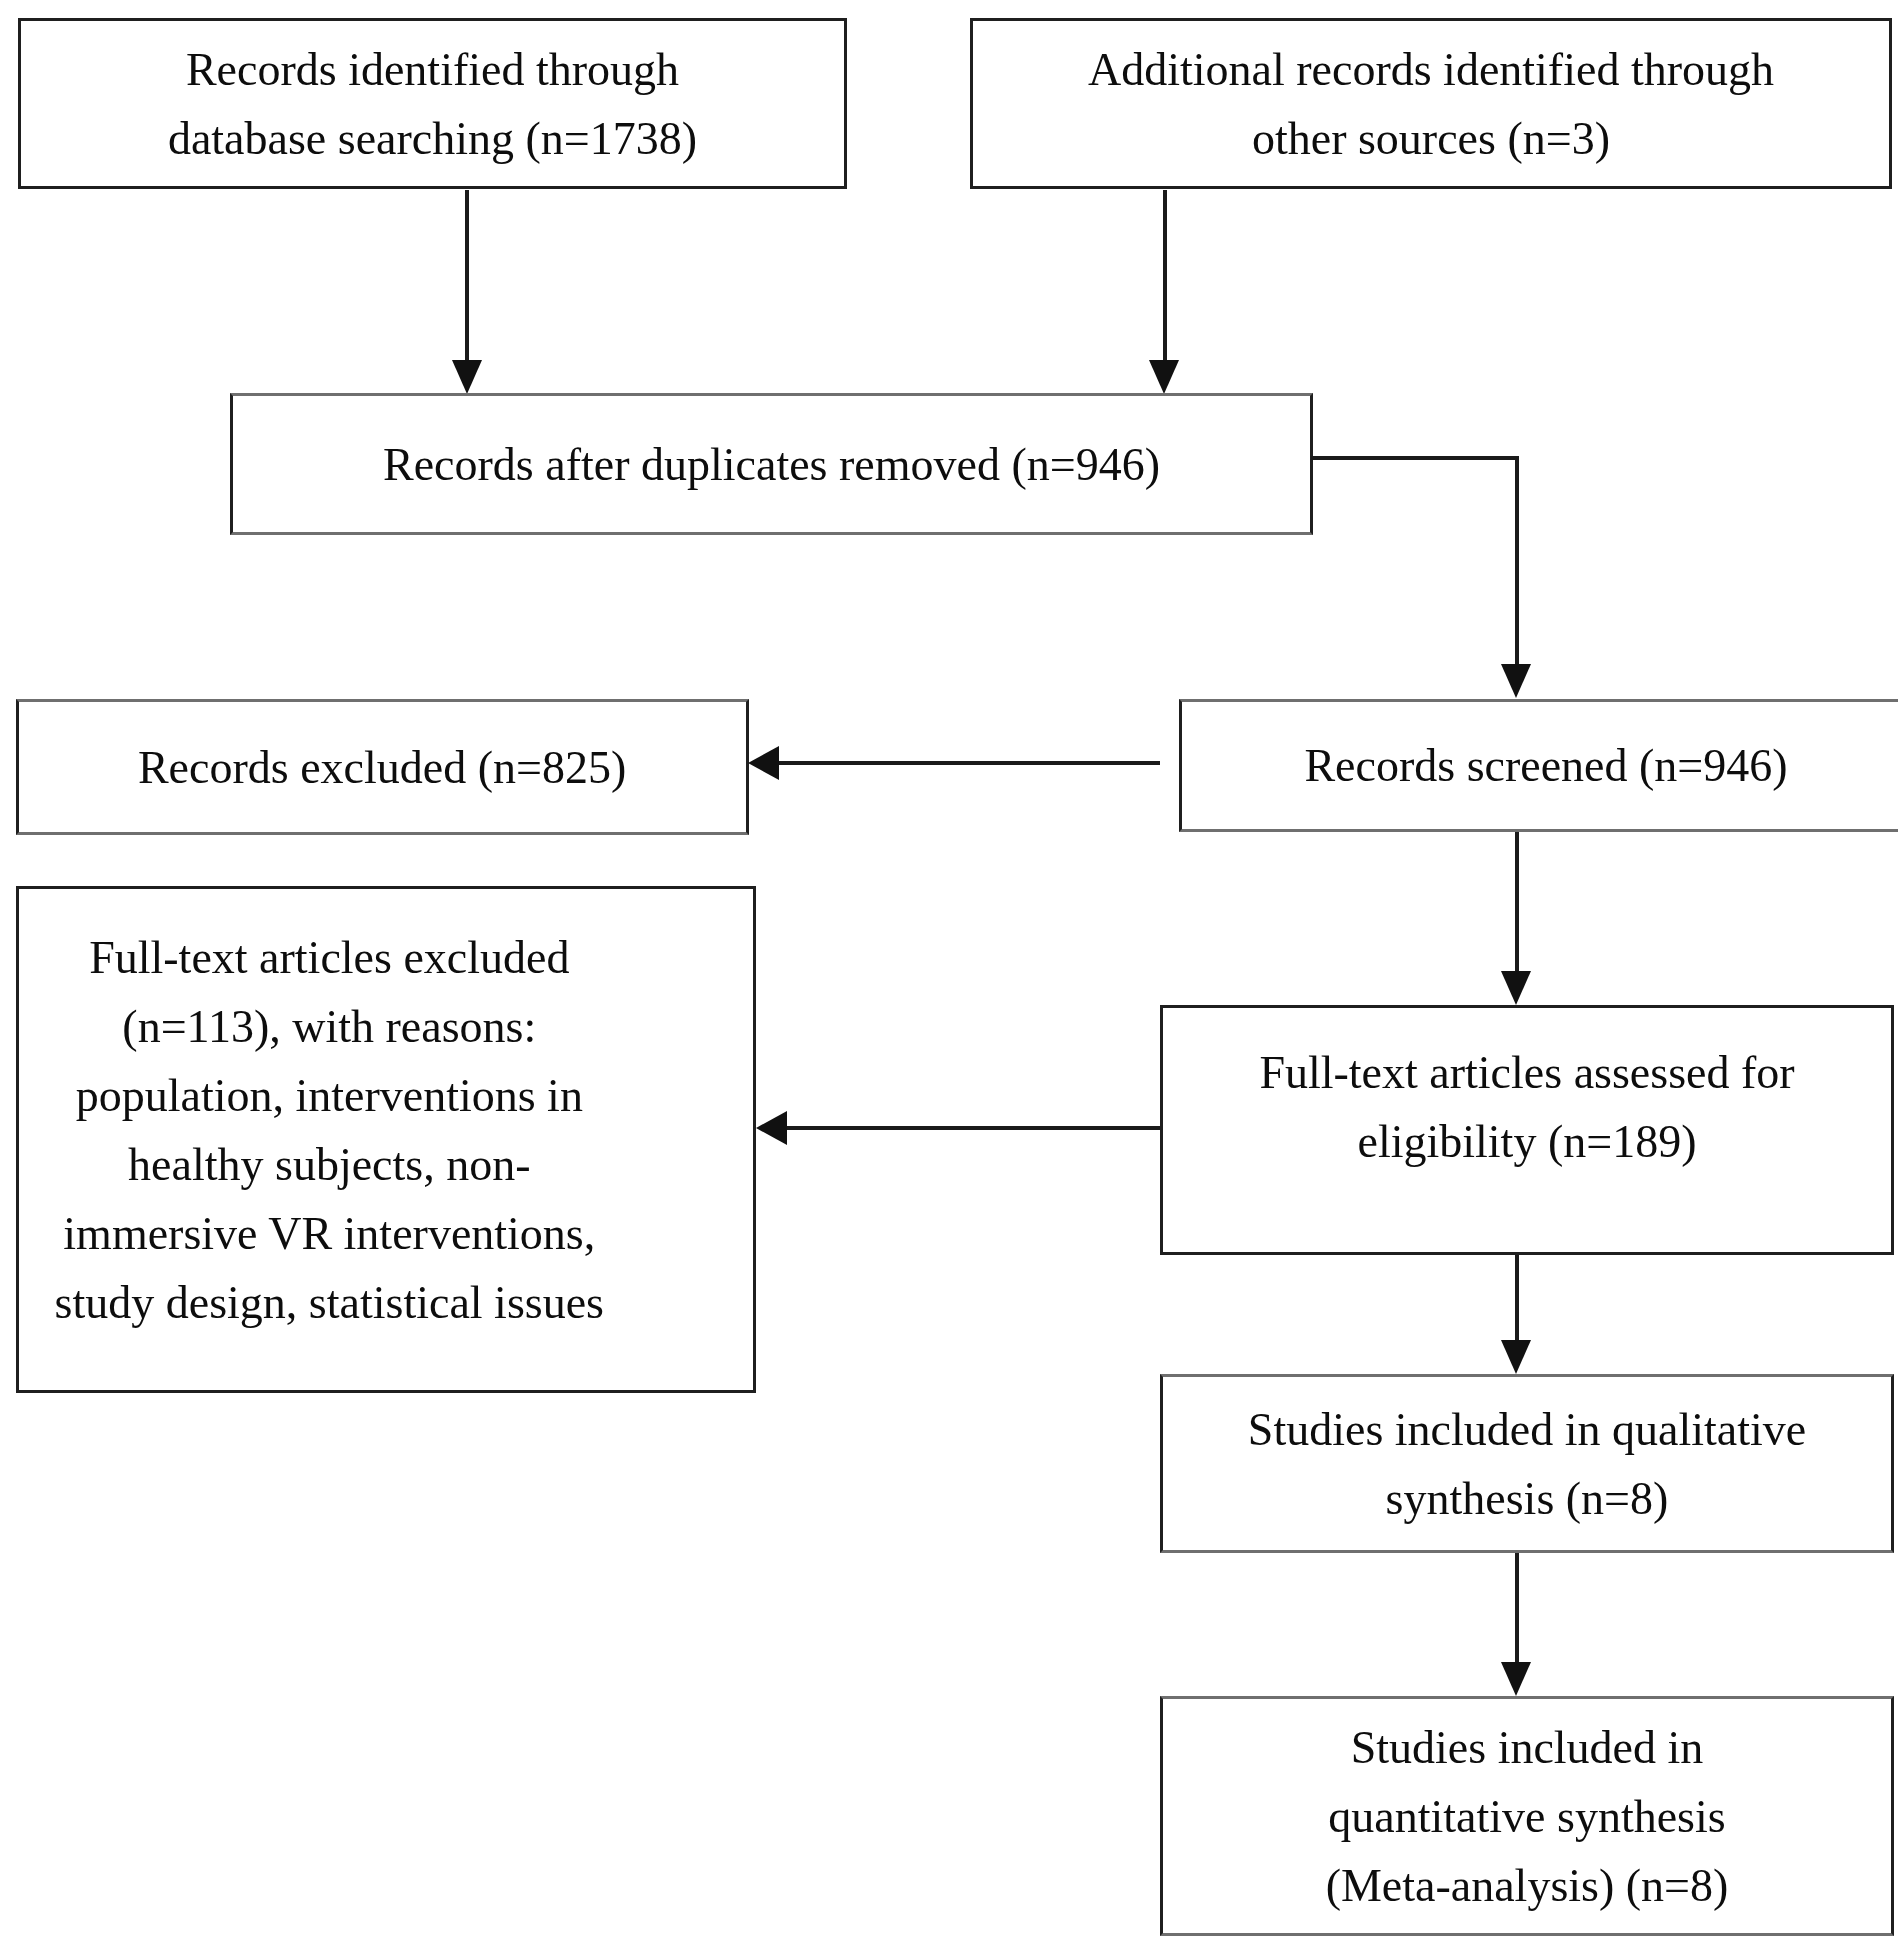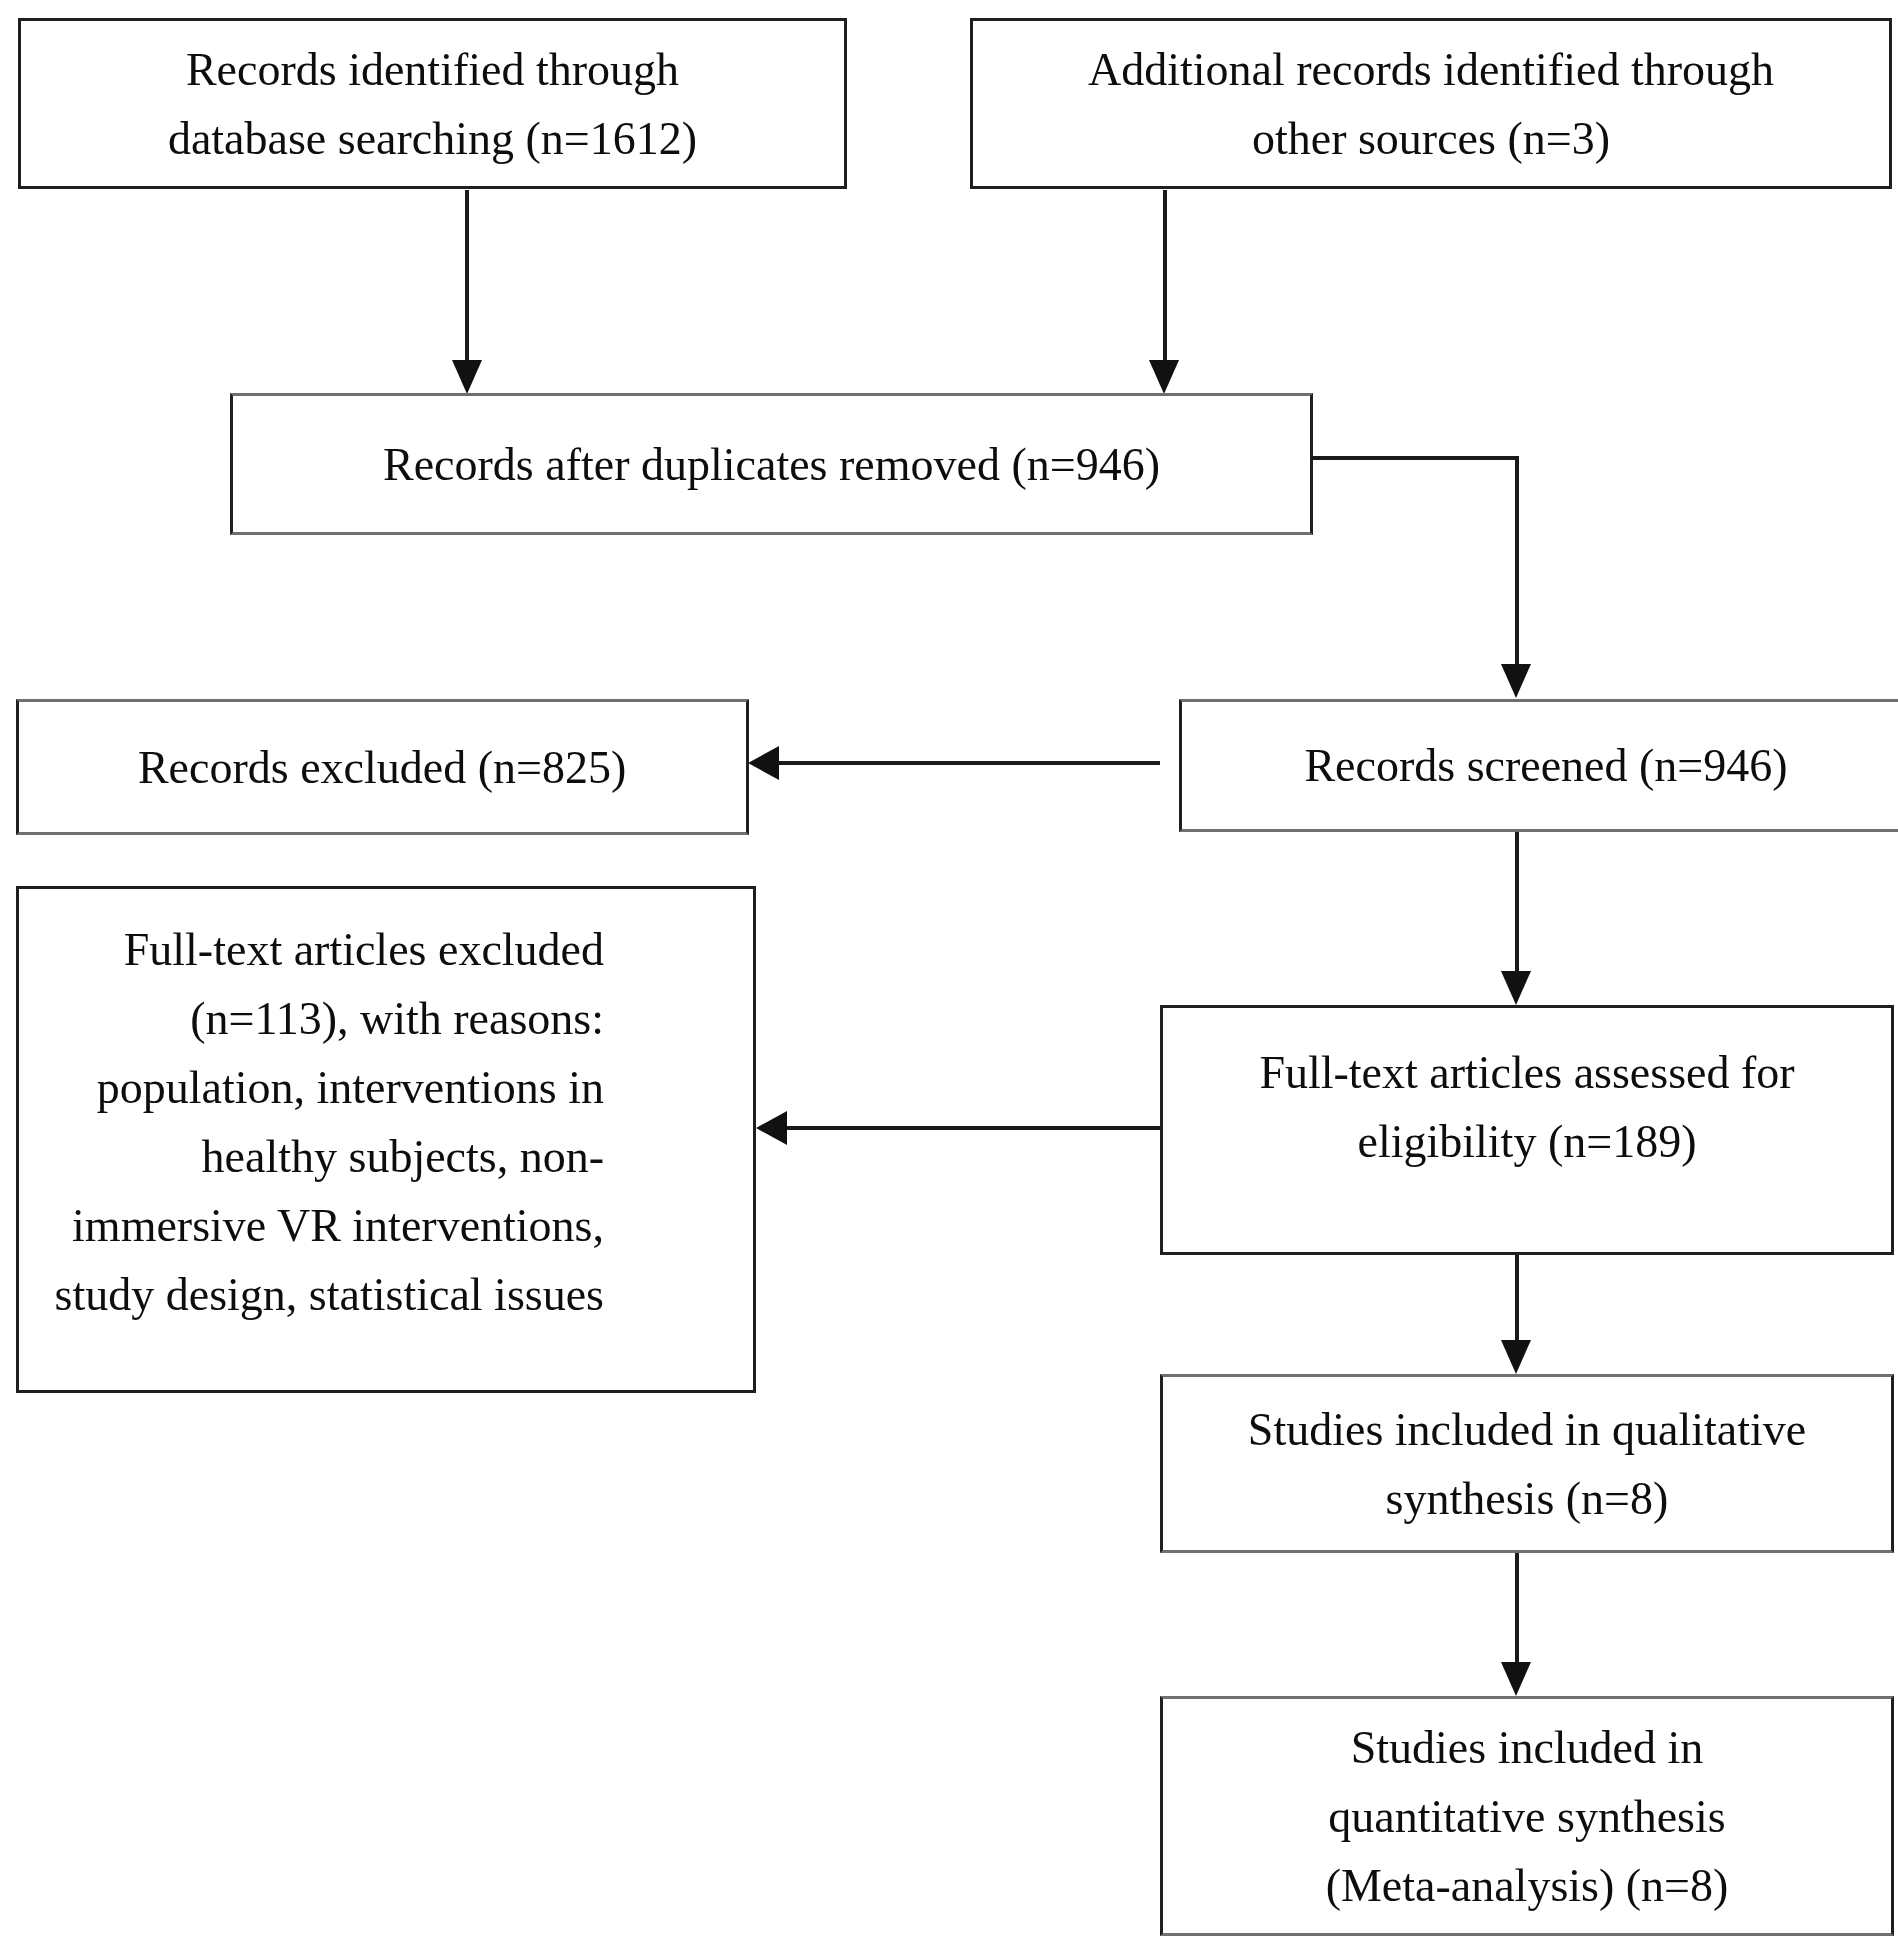--- a/index.html
+++ b/index.html
@@ -30,22 +30,22 @@
     white-space: pre-line;
     padding: 6.5px 19.6px;
   }
   .box.shadow-edge {
     border-top-color: #6f6f6f;
     border-bottom-color: #6f6f6f;
   }
   .box.left-text {
     align-items: flex-start;
     justify-content: flex-start;
-    text-align: right;
-    padding: 26px 36px;
+    text-align: center;
+    padding: 34px 36px;
   }
   .vline, .hline {
     position: absolute;
     background: #1a1a1a;
   }
   .vline { width: 3.9px; }
   .hline { height: 3.9px; }
   .arr-down {
     position: absolute;
     width: 0; height: 0;
@@ -60,21 +60,21 @@
     border-bottom: 17px solid transparent;
     border-right: 31px solid #111111;
   }
 </style>
 </head>
 <body>
 
 <div class="canvas">
 
   <div class="box" style="left:18px; top:18px; width:829px; height:171px;">Records identified through
-database searching (n=1612)</div>
+database searching (n=1738)</div>
 
   <div class="box" style="left:970px; top:18px; width:922px; height:171px;">Additional records identified through
 other sources (n=3)</div>
 
   <div class="vline" style="left:465px; top:190px; height:172px;"></div>
   <div class="arr-down" style="left:452px; top:360px;"></div>
 
   <div class="vline" style="left:1163px; top:190px; height:172px;"></div>
   <div class="arr-down" style="left:1149px; top:360px;"></div>
 

